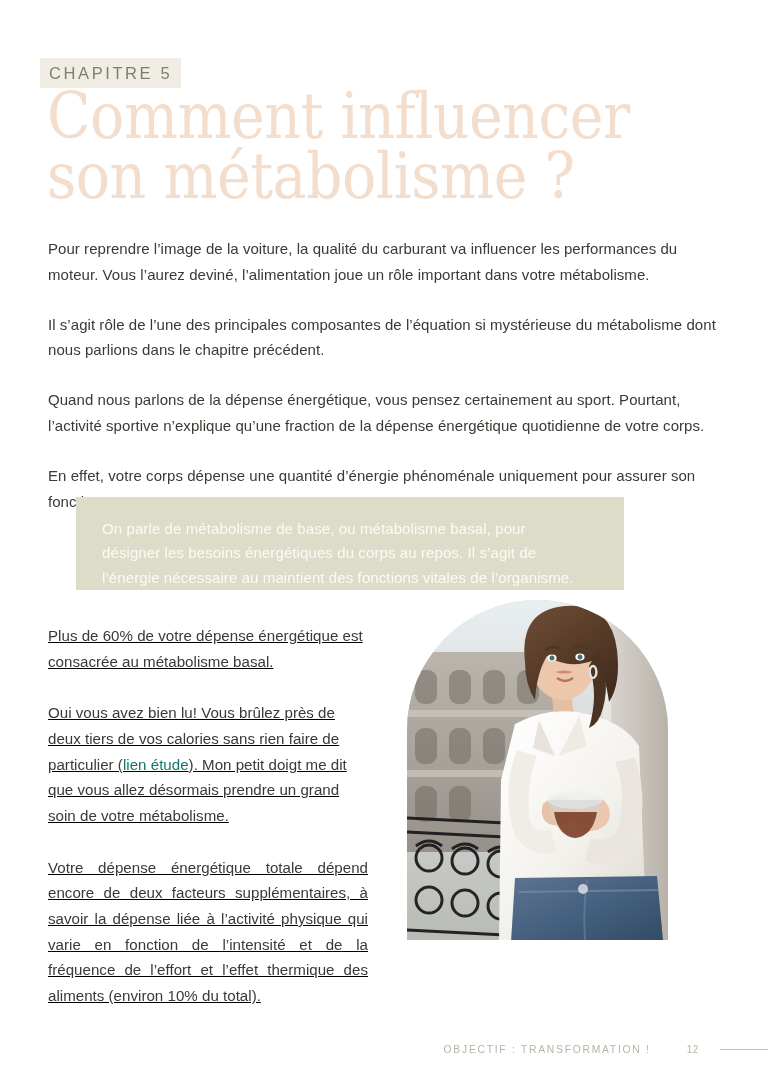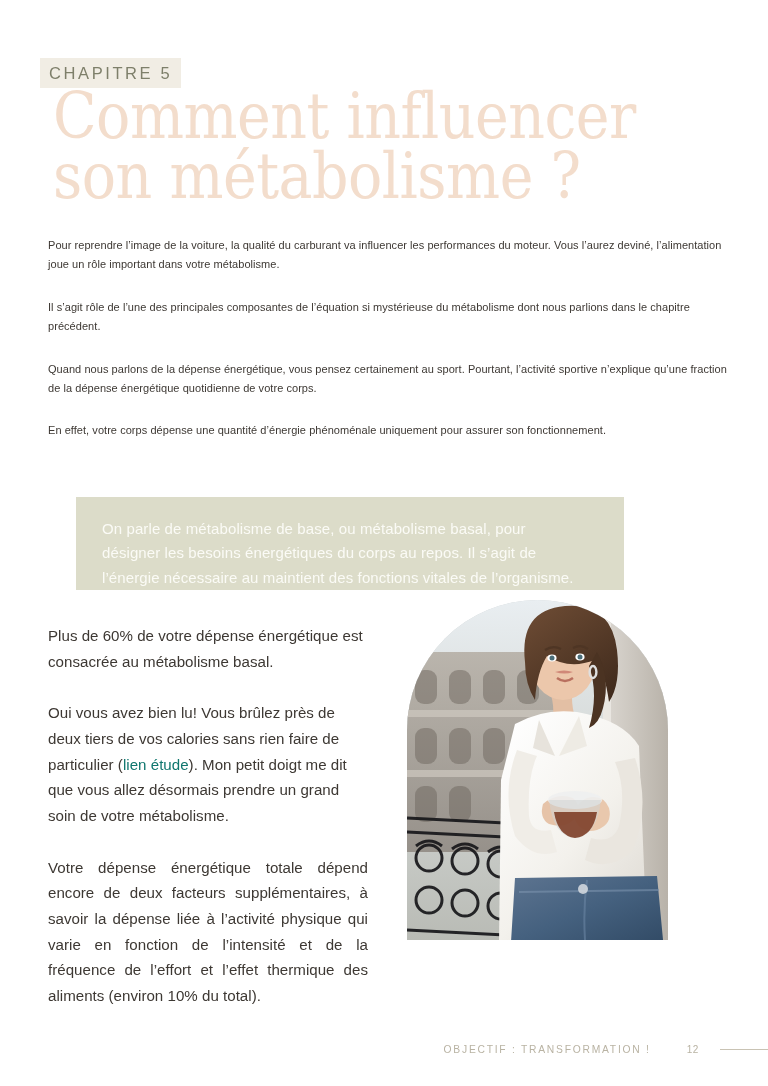--- a/index.html
+++ b/index.html
@@ -36,21 +36,21 @@
     font-size: 16.5px;
     letter-spacing: 2.6px;
     font-weight: 400;
     padding: 7px 9px 6px 9px;
     line-height: 1;
   }
 
   
   .title-block {
     position: absolute;
-    left: 53px;
+    left: 47px;
     top: 86px;
     width: 690px;
   }
   .title-line {
     font-family: "DejaVu Serif", "Liberation Serif", serif;
     color: #f3ddcc;
     font-size: 57px;
     line-height: 0.93;
     font-weight: 400;
     letter-spacing: -0.5px;
@@ -65,21 +65,21 @@
   
   .body-col {
     position: absolute;
     left: 48px;
     top: 236px;
     width: 682px;
   }
   p.body-par {
     margin: 0 0 24px 0;
     color: #3d3833;
-    font-size: 11px;
+    font-size: 15px;
     line-height: 1.72;
     letter-spacing: 0.05px;
     text-align: left;
   }
   p.body-par:last-child { margin-bottom: 0; }
 
   
   .callout {
     position: absolute;
     left: 76px;
@@ -97,20 +97,21 @@
     line-height: 1.62;
     letter-spacing: 0.1px;
   }
 
   
   .lower-col {
     position: absolute;
     left: 48px;
     top: 623px;
     width: 320px;
+    text-decoration: underline;
   }
   .lower-col p {
     margin: 0 0 26px 0;
     color: #3d3833;
     font-size: 15.1px;
     line-height: 1.70;
     letter-spacing: 0.02px;
   }
   .lower-col p.justified {
     text-align: justify;

